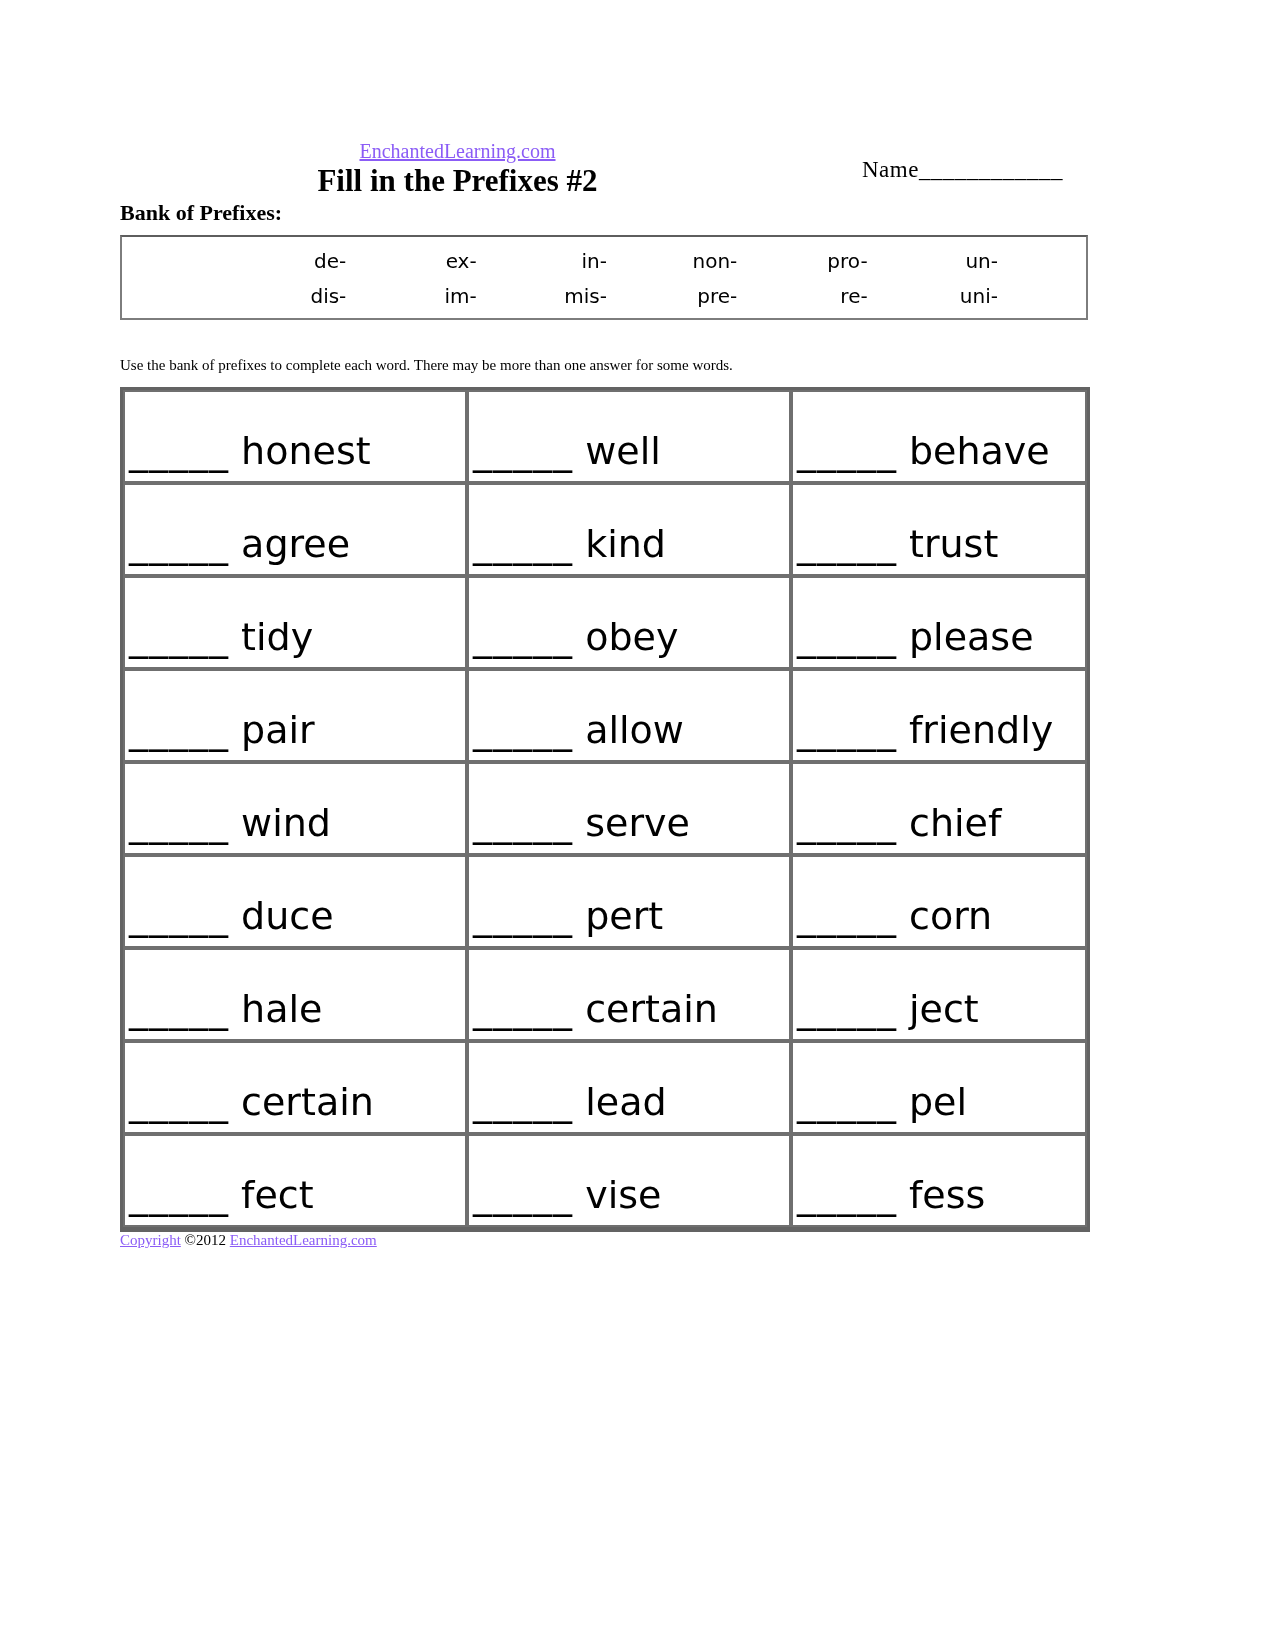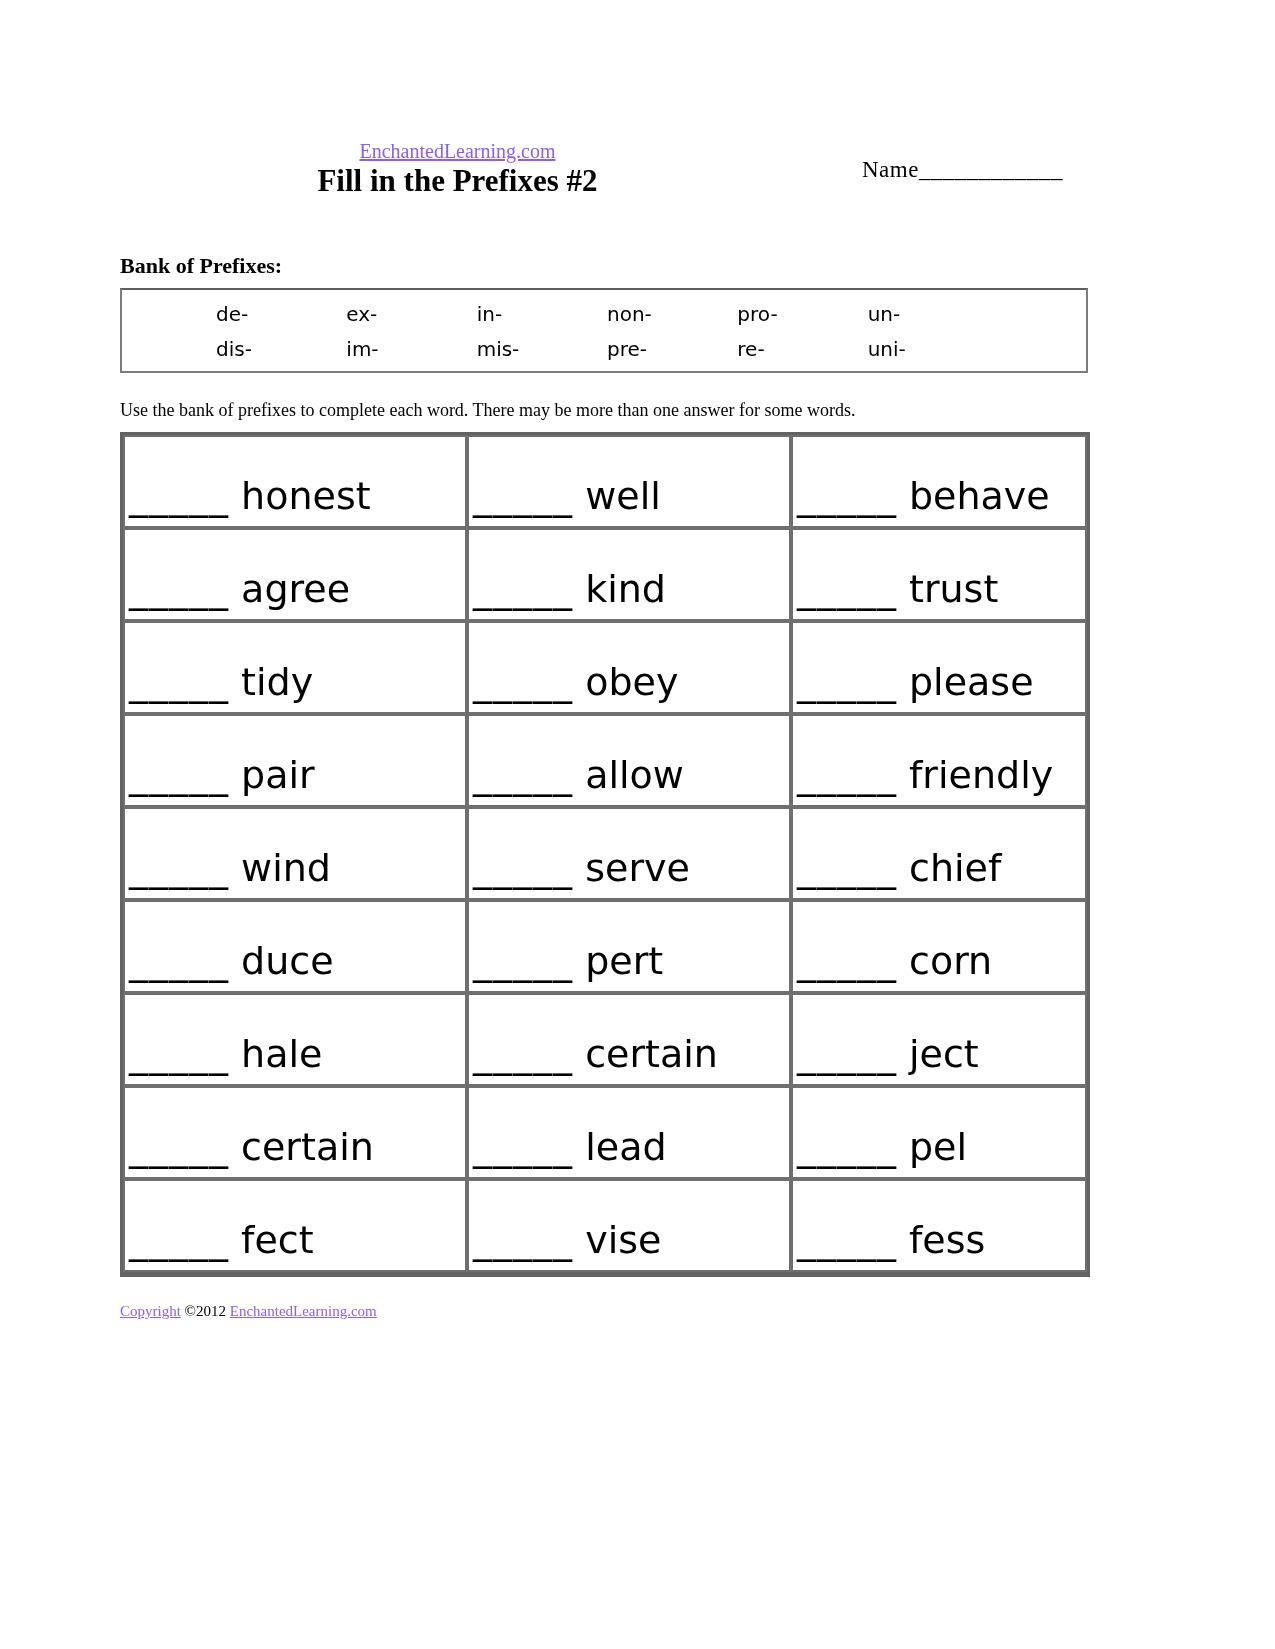--- a/index.html
+++ b/index.html
@@ -48,50 +48,49 @@
   .name-field {
     position: absolute;
     left: 742px;
     top: 17px;
     font-size: 23px;
     white-space: nowrap;
     letter-spacing: 0.5px;
   }
   
   .bank-heading {
-    margin-top: 53px;
     font-size: 22px;
     font-weight: bold;
   }
   .bank-box {
     margin-top: 9px;
     width: 964px;
     height: 81px;
     border: 2px solid #7d7d7d;
     border-top-color: #5e5e5e;
     background: #ffffff;
     box-sizing: content-box;
   }
   .bank-grid {
     display: grid;
     grid-template-columns: repeat(6, 1fr);
     padding: 9px 88px 0 94px;
     row-gap: 4px;
   }
   .bank-cell {
-    text-align: left;
+    text-align: right;
     font-family: "DejaVu Sans", sans-serif;
     font-size: 20px;
     line-height: 31px;
     color: #000000;
   }
   
   .instructions {
-    margin: 25px 0 10px 0;
-    font-size: 18px;
+    margin: 33px 0 10px 0;
+    font-size: 15px;
     line-height: 24px;
   }
   
   table.ws {
     border-collapse: separate;
     border-spacing: 0;
     border: 3px solid #636363;
     border-bottom-width: 5px;
     background: #ffffff;
   }
@@ -111,21 +110,20 @@
     font-family: "DejaVu Sans", sans-serif;
     font-size: 38px;
     line-height: 44px;
     white-space: nowrap;
   }
   .blank {
     letter-spacing: 1px;
   }
   
   .footer {
-    margin-top: 26px;
     font-size: 15px;
   }
 </style>
 </head>
 <body>
 
 <div class="page">
 
   <div class="header">
     <div class="header-center">

